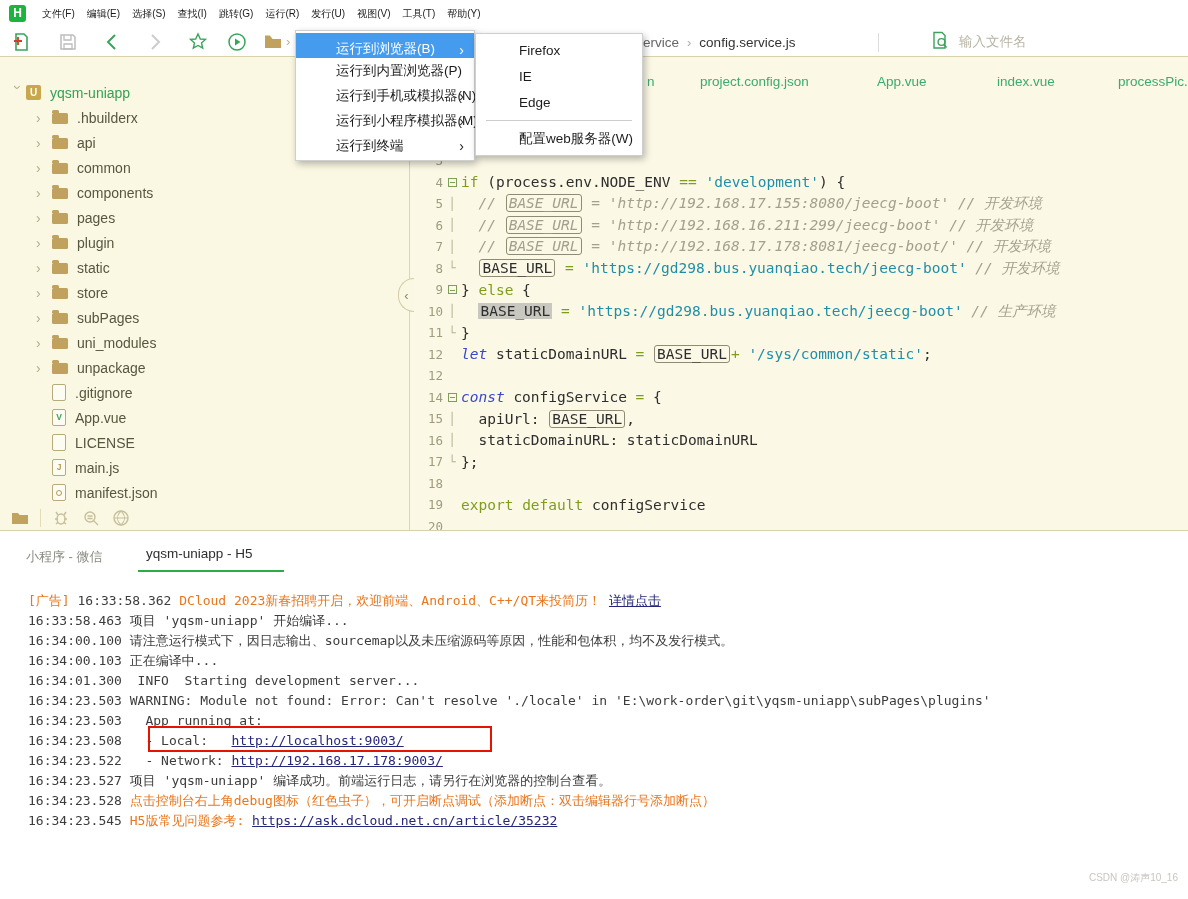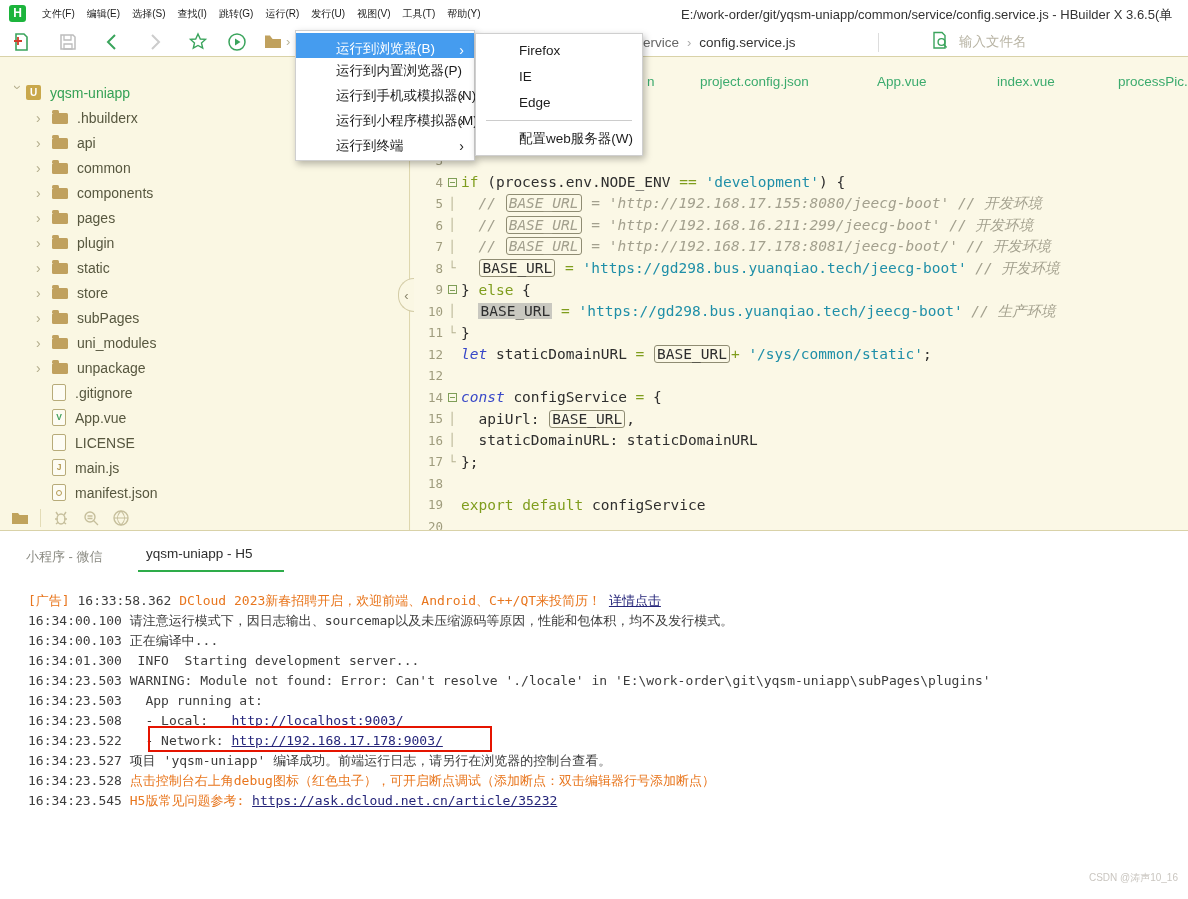--- a/index.html
+++ b/index.html
@@ -116,21 +116,20 @@
       <span class="menu-top">编辑(E)</span>
       <span class="menu-top">选择(S)</span>
       <span class="menu-top">查找(I)</span>
       <span class="menu-top">跳转(G)</span>
       <span class="menu-top">运行(R)</span>
       <span class="menu-top">发行(U)</span>
       <span class="menu-top">视图(V)</span>
       <span class="menu-top">工具(T)</span>
       <span class="menu-top">帮助(Y)</span>
     </div>
-  <div class="wintitle">E:/work-order/git/yqsm-uniapp/common/service/config.service.js - HBuilder X 3.6.5(单</div>
 </div>
 
 <div class="toolbar">
   <span class="tbi" style="left:12px">
     <svg width="20" height="20" viewBox="0 0 20 20">
         <path d="M4 2h8l3 3v13H4z" fill="none" stroke="#3aa45c" stroke-width="1.6"></path>
         <path d="M2 9h8M6 5v8" stroke="#d23c2a" stroke-width="1.8"></path>
       </svg>
   </span>
   <span class="tbi" style="left:58px">
@@ -372,20 +371,21 @@
     <span>配置web服务器(W)</span>
   </div>
 </div>
 
 <div class="console">
   <span class="ctab1">小程序 - 微信</span>
   <span class="ctab2">yqsm-uniapp - H5</span>
   <div class="ctab2u"></div>
   <div class="logs" id="log-lines">
       <div class="log"><span class="seg-org">[广告] </span><span class="seg-ts">16:33:58.362 </span><span class="seg-org">DCloud 2023新春招聘开启，欢迎前端、Android、C++/QT来投简历！ </span><span class="seg-link">详情点击</span></div>
+      <div class="log"><span class="seg-ts">16:33:58.463 </span><span class="seg-t">项目 'yqsm-uniapp' 开始编译...</span></div>
       <div class="log"><span class="seg-ts">16:34:00.100 </span><span class="seg-t">请注意运行模式下，因日志输出、sourcemap以及未压缩源码等原因，性能和包体积，均不及发行模式。</span></div>
       <div class="log"><span class="seg-ts">16:34:00.103 </span><span class="seg-t">正在编译中...</span></div>
       <div class="log"><span class="seg-ts">16:34:01.300 </span><span class="seg-t"> INFO  Starting development server...</span></div>
       <div class="log"><span class="seg-ts">16:34:23.503 </span><span class="seg-t">WARNING: Module not found: Error: Can't resolve './locale' in 'E:\work-order\git\yqsm-uniapp\subPages\plugins'</span></div>
       <div class="log"><span class="seg-ts">16:34:23.503 </span><span class="seg-t">  App running at:</span></div>
       <div class="log"><span class="seg-ts">16:34:23.508 </span><span class="seg-t">  - Local:   </span><span class="seg-link">http://localhost:9003/</span></div>
       <div class="log"><span class="seg-ts">16:34:23.522 </span><span class="seg-t">  - Network: </span><span class="seg-link">http://192.168.17.178:9003/</span></div>
       <div class="log"><span class="seg-ts">16:34:23.527 </span><span class="seg-t">项目 'yqsm-uniapp' 编译成功。前端运行日志，请另行在浏览器的控制台查看。</span></div>
       <div class="log"><span class="seg-ts">16:34:23.528 </span><span class="seg-org">点击控制台右上角debug图标（红色虫子），可开启断点调试（添加断点：双击编辑器行号添加断点）</span></div>
       <div class="log"><span class="seg-ts">16:34:23.545 </span><span class="seg-org">H5版常见问题参考: </span><span class="seg-link">https://ask.dcloud.net.cn/article/35232</span></div>

